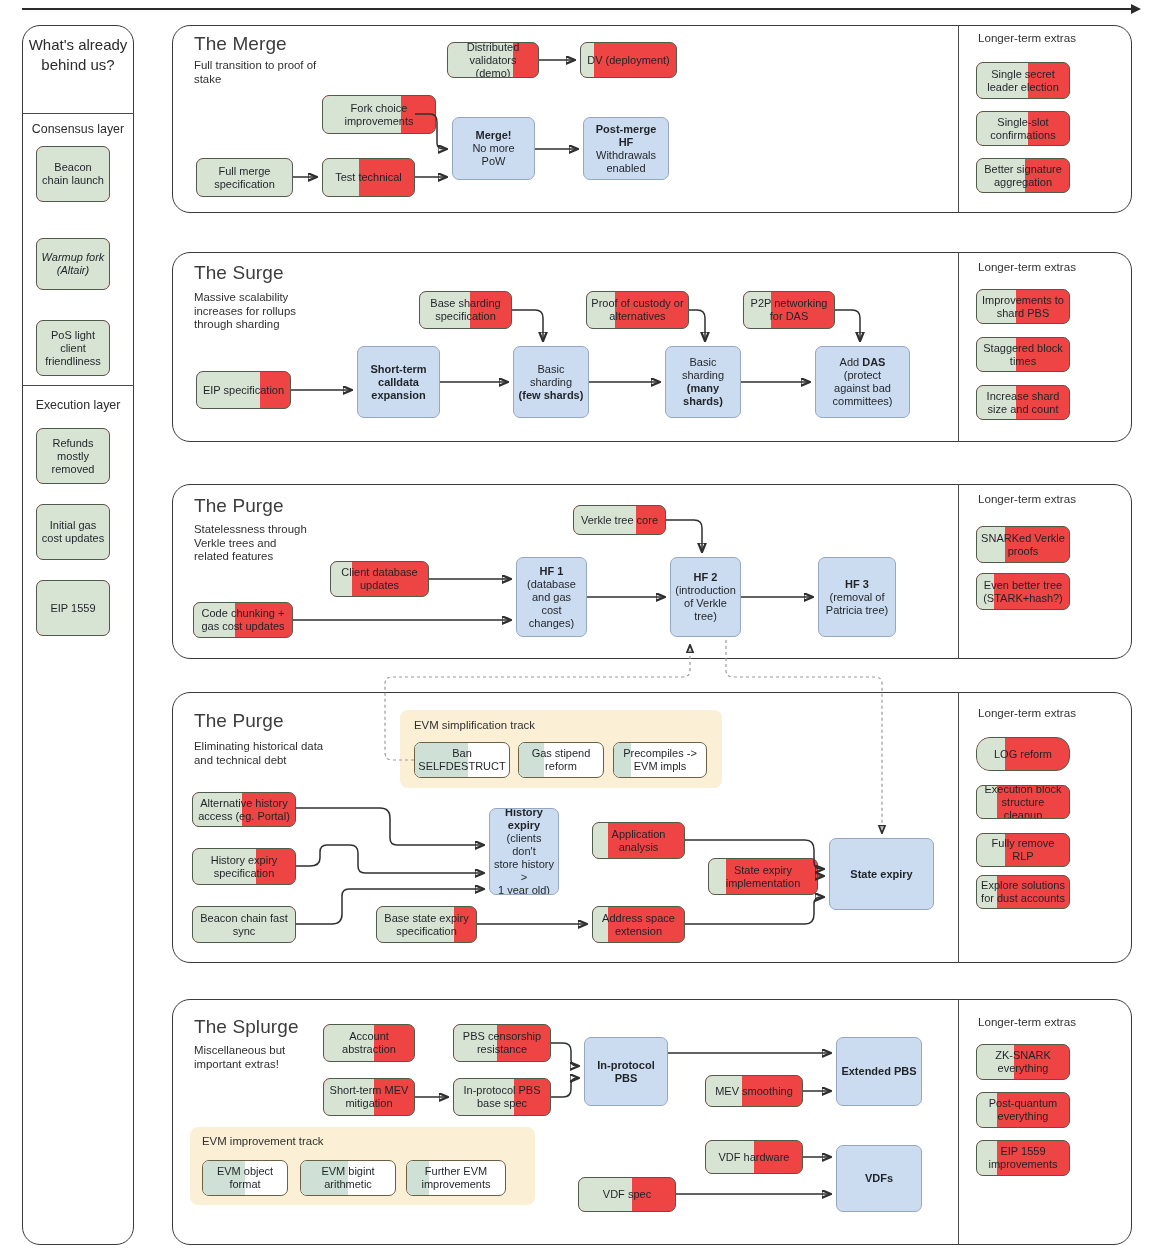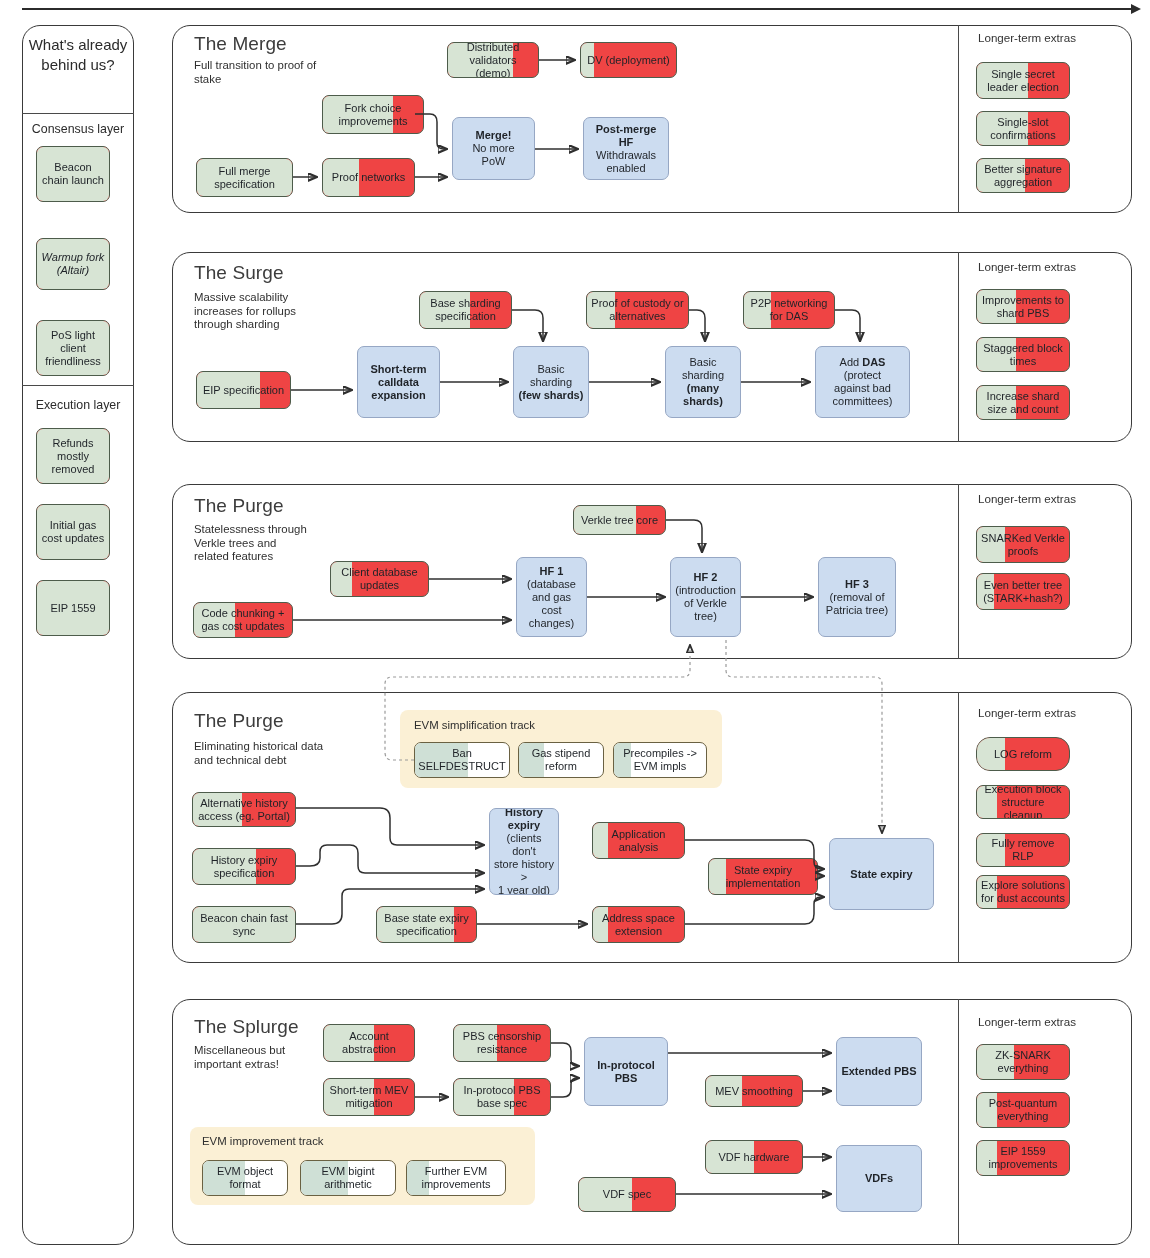--- a/index.html
+++ b/index.html
@@ -101,28 +101,28 @@
   <div class="sec-title" style="left:194px;top:33px;">The Merge</div>
   <div class="sec-sub" style="left:194px;top:59px;width:130px;">Full transition to proof of stake</div>
   <div class="extras-title" style="left:978px;top:31px;">Longer-term extras</div>
 
   <div class="node green" style="--fill:72%;left:447px;top:42px;width:92px;height:36px;">
       <span>Distributed validators (demo)</span>
     </div>
   <div class="node green" style="--fill:14%;left:580px;top:42px;width:97px;height:36px;">
       <span>DV (deployment)</span>
     </div>
-  <div class="node green" style="--fill:70%;left:322px;top:95px;width:102px;height:39px;">
+  <div class="node green" style="--fill:70%;left:322px;top:95px;width:114px;height:39px;">
       <span>Fork choice improvements</span>
     </div>
   <div class="node green full" style="left:196px;top:158px;width:97px;height:39px;">
       <span>Full merge specification</span>
     </div>
   <div class="node green" style="--fill:40%;left:322px;top:158px;width:93px;height:39px;">
-      <span>Proof networks</span>
+      <span>Test technical</span>
     </div>
   <div class="node blue" style="left:452px;top:117px;width:83px;height:63px;">
       <span><b>Merge!</b><br><span style="font-weight:normal">No more<br>PoW</span></span>
     </div>
   <div class="node blue" style="left:583px;top:117px;width:86px;height:63px;">
       <span><b>Post-merge<br>HF</b><br><span style="font-weight:normal">Withdrawals<br>enabled</span></span>
     </div>
 
   <div class="node green" style="--fill:55%;left:976px;top:62px;width:94px;height:37px;">
       <span>Single secret leader election</span>

